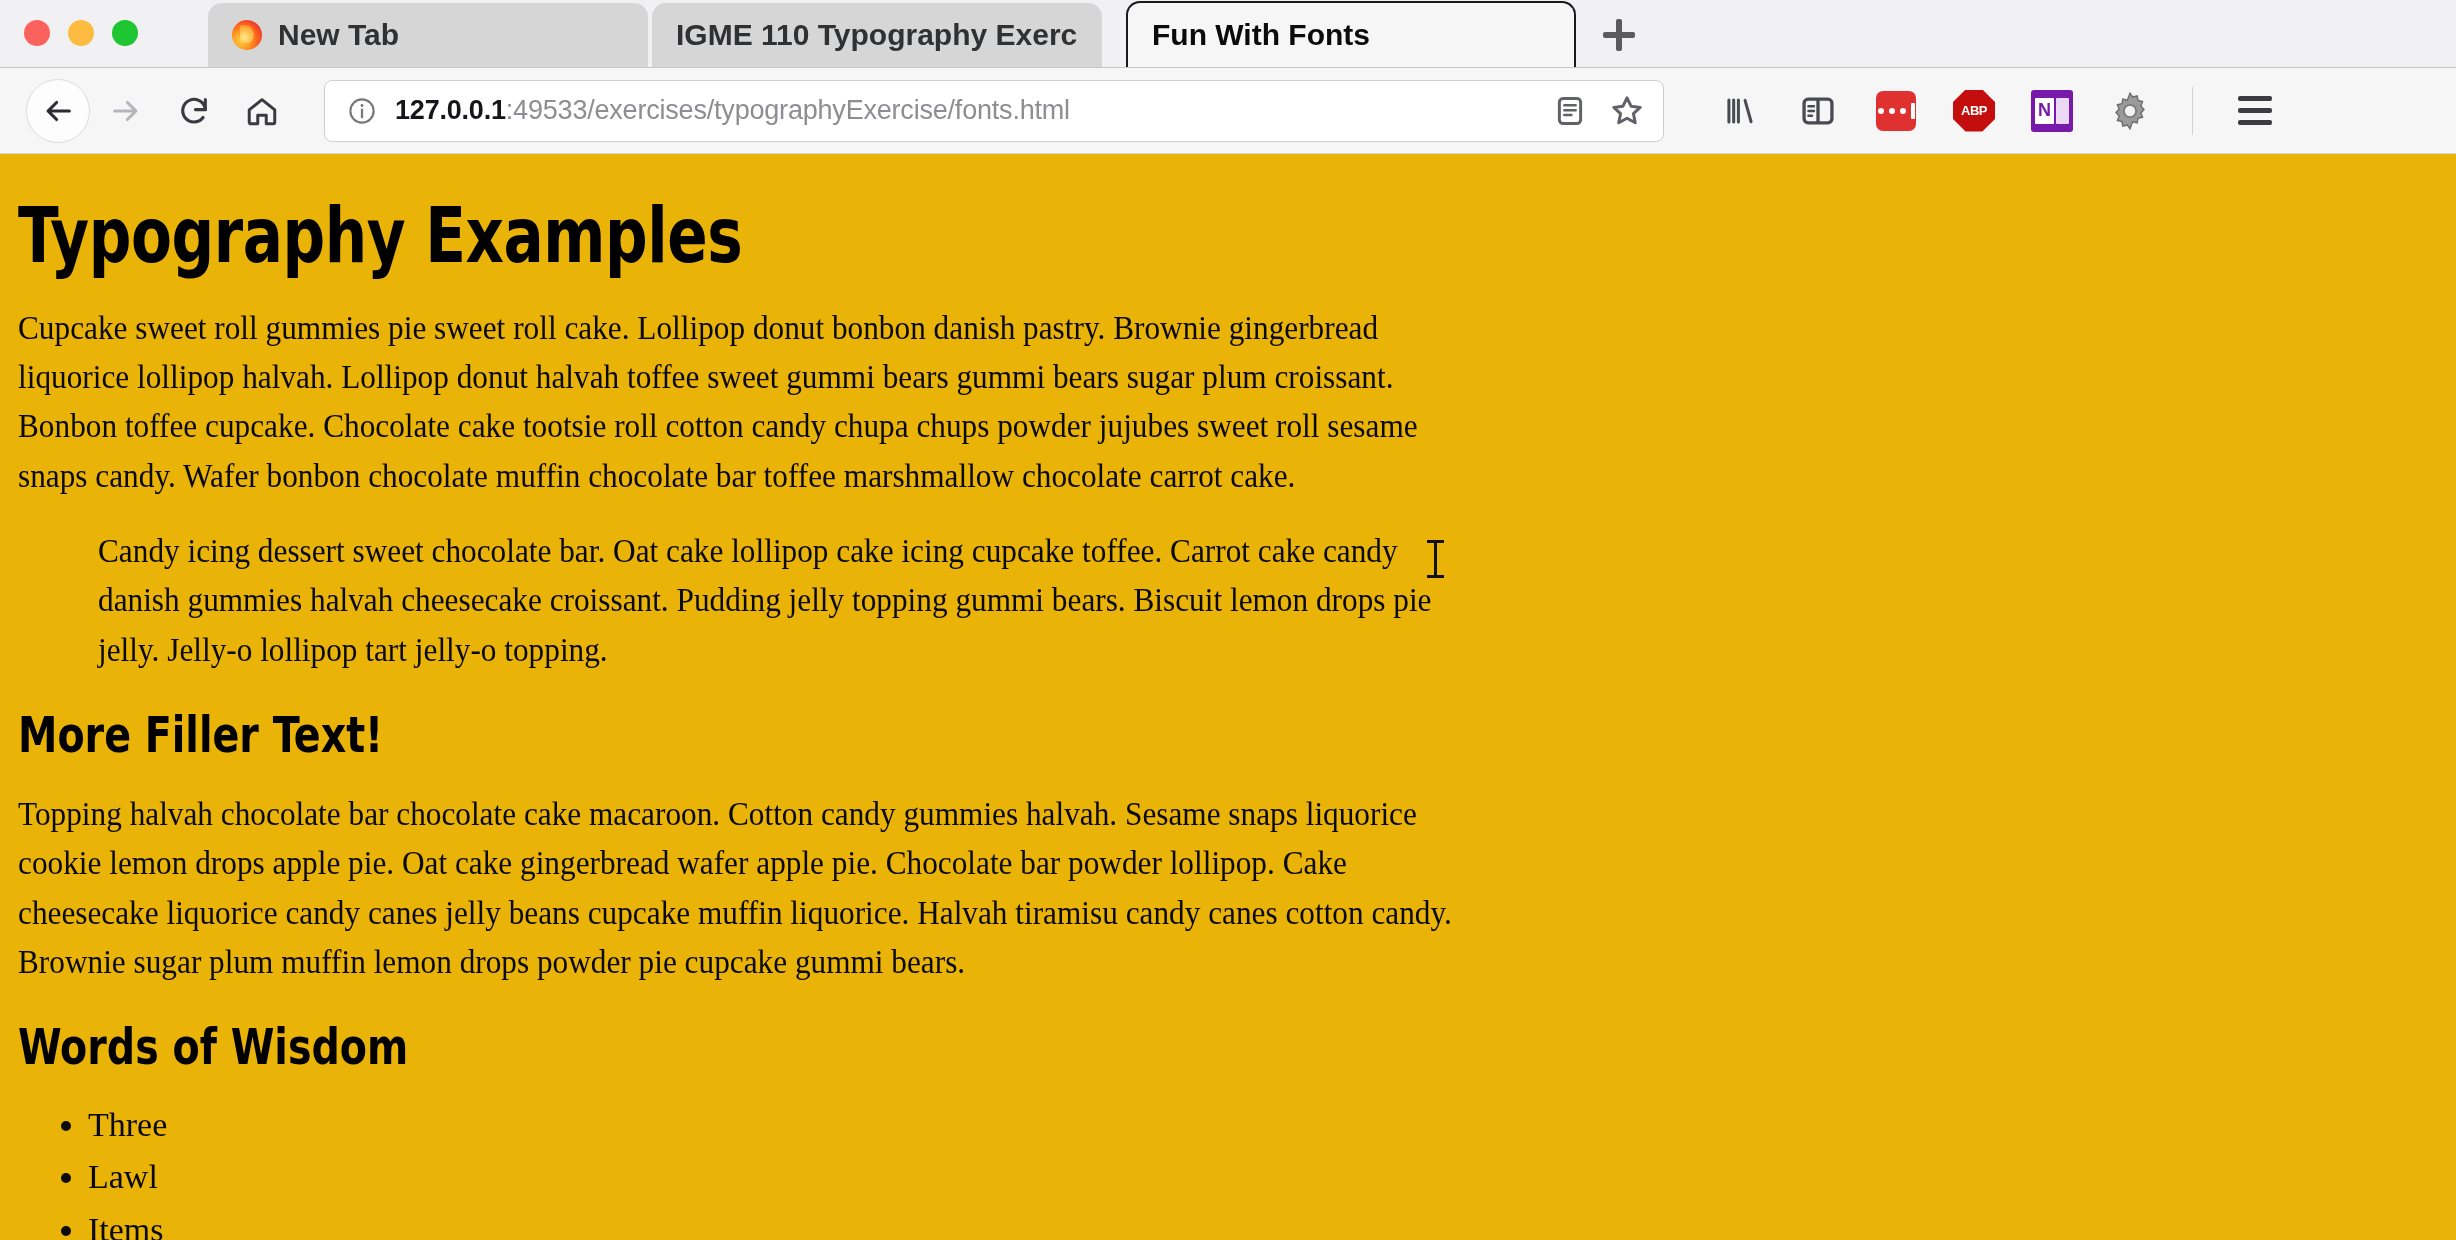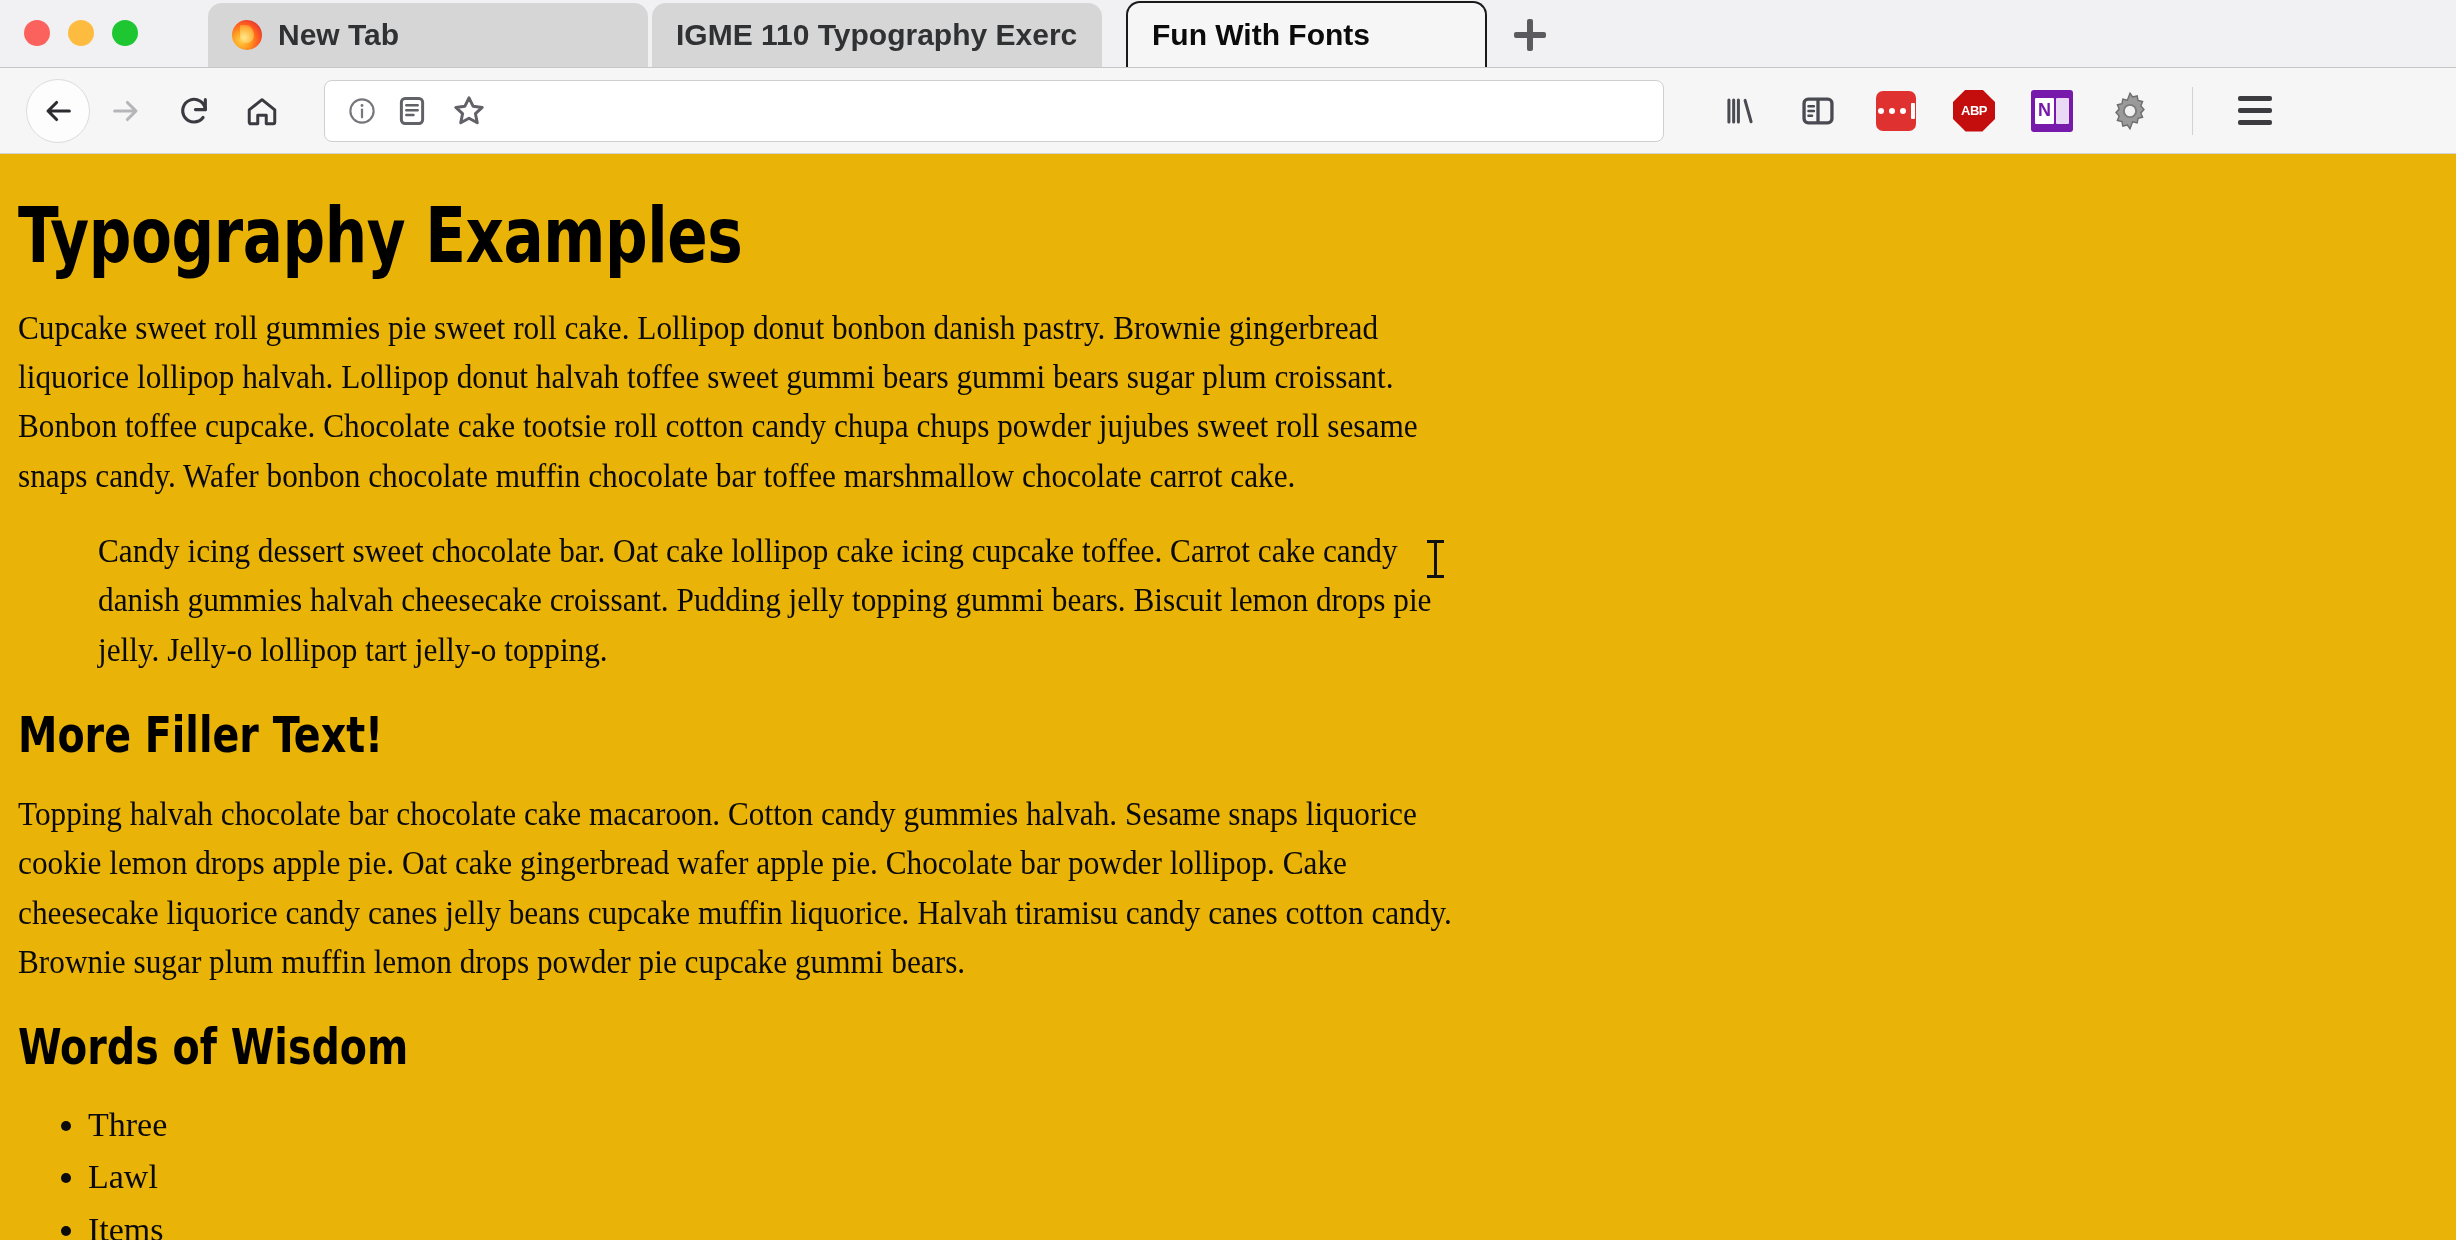--- a/index.html
+++ b/index.html
@@ -54,21 +54,21 @@
     color: #2f3133;
     position: relative;
     overflow: hidden;
     white-space: nowrap;
   }
   .tab.t1 { width: 440px; }
   .tab.t2 { width: 450px; margin-left: 4px; }
   .tab.active {
     background: #f6f6f7;
     color: #0b0b0c;
-    width: 361px;
+    width: 450px;
     margin-left: 24px;
     border: 2px solid #1a1a1a;
     border-bottom: none;
     height: 66px;
     z-index: 3;
   }
   .tab-label { overflow: hidden; text-overflow: clip; }
 
   .ff-logo {
     width: 30px; height: 30px; border-radius: 50%;
@@ -300,20 +300,21 @@
       </svg>
     </div>
 
     <div class="urlbar">
       <svg width="30" height="30" viewBox="0 0 24 24">
         <circle cx="12" cy="12" r="9.3" fill="none" stroke="#76767c" stroke-width="1.7"></circle>
         <circle cx="12" cy="7.6" r="1.15" fill="#76767c"></circle>
         <path d="M12 10.8v6.2" stroke="#76767c" stroke-width="1.8" stroke-linecap="round"></path>
       </svg>
 
+      <div class="url-text"><span class="url-host">127.0.0.1</span><span>:49533/exercises/typographyExercise/fonts.html</span></div>
 
       <div class="url-icons">
         <svg width="34" height="34" viewBox="0 0 24 24">
           <rect x="4.5" y="3.2" width="15" height="17.6" rx="2.6" fill="none" stroke="#616168" stroke-width="2.1"></rect>
           <path d="M8 8h8M8 11.4h8M8 14.8h5" stroke="#616168" stroke-width="1.8" stroke-linecap="round"></path>
         </svg>
         <svg width="36" height="36" viewBox="0 0 24 24">
           <path d="M12 3.2l2.7 5.6 6.1.8-4.5 4.2 1.2 6-5.5-3-5.5 3 1.2-6L3.2 9.6l6.1-.8z" fill="none" stroke="#616168" stroke-width="2" stroke-linejoin="round"></path>
         </svg>
       </div>

